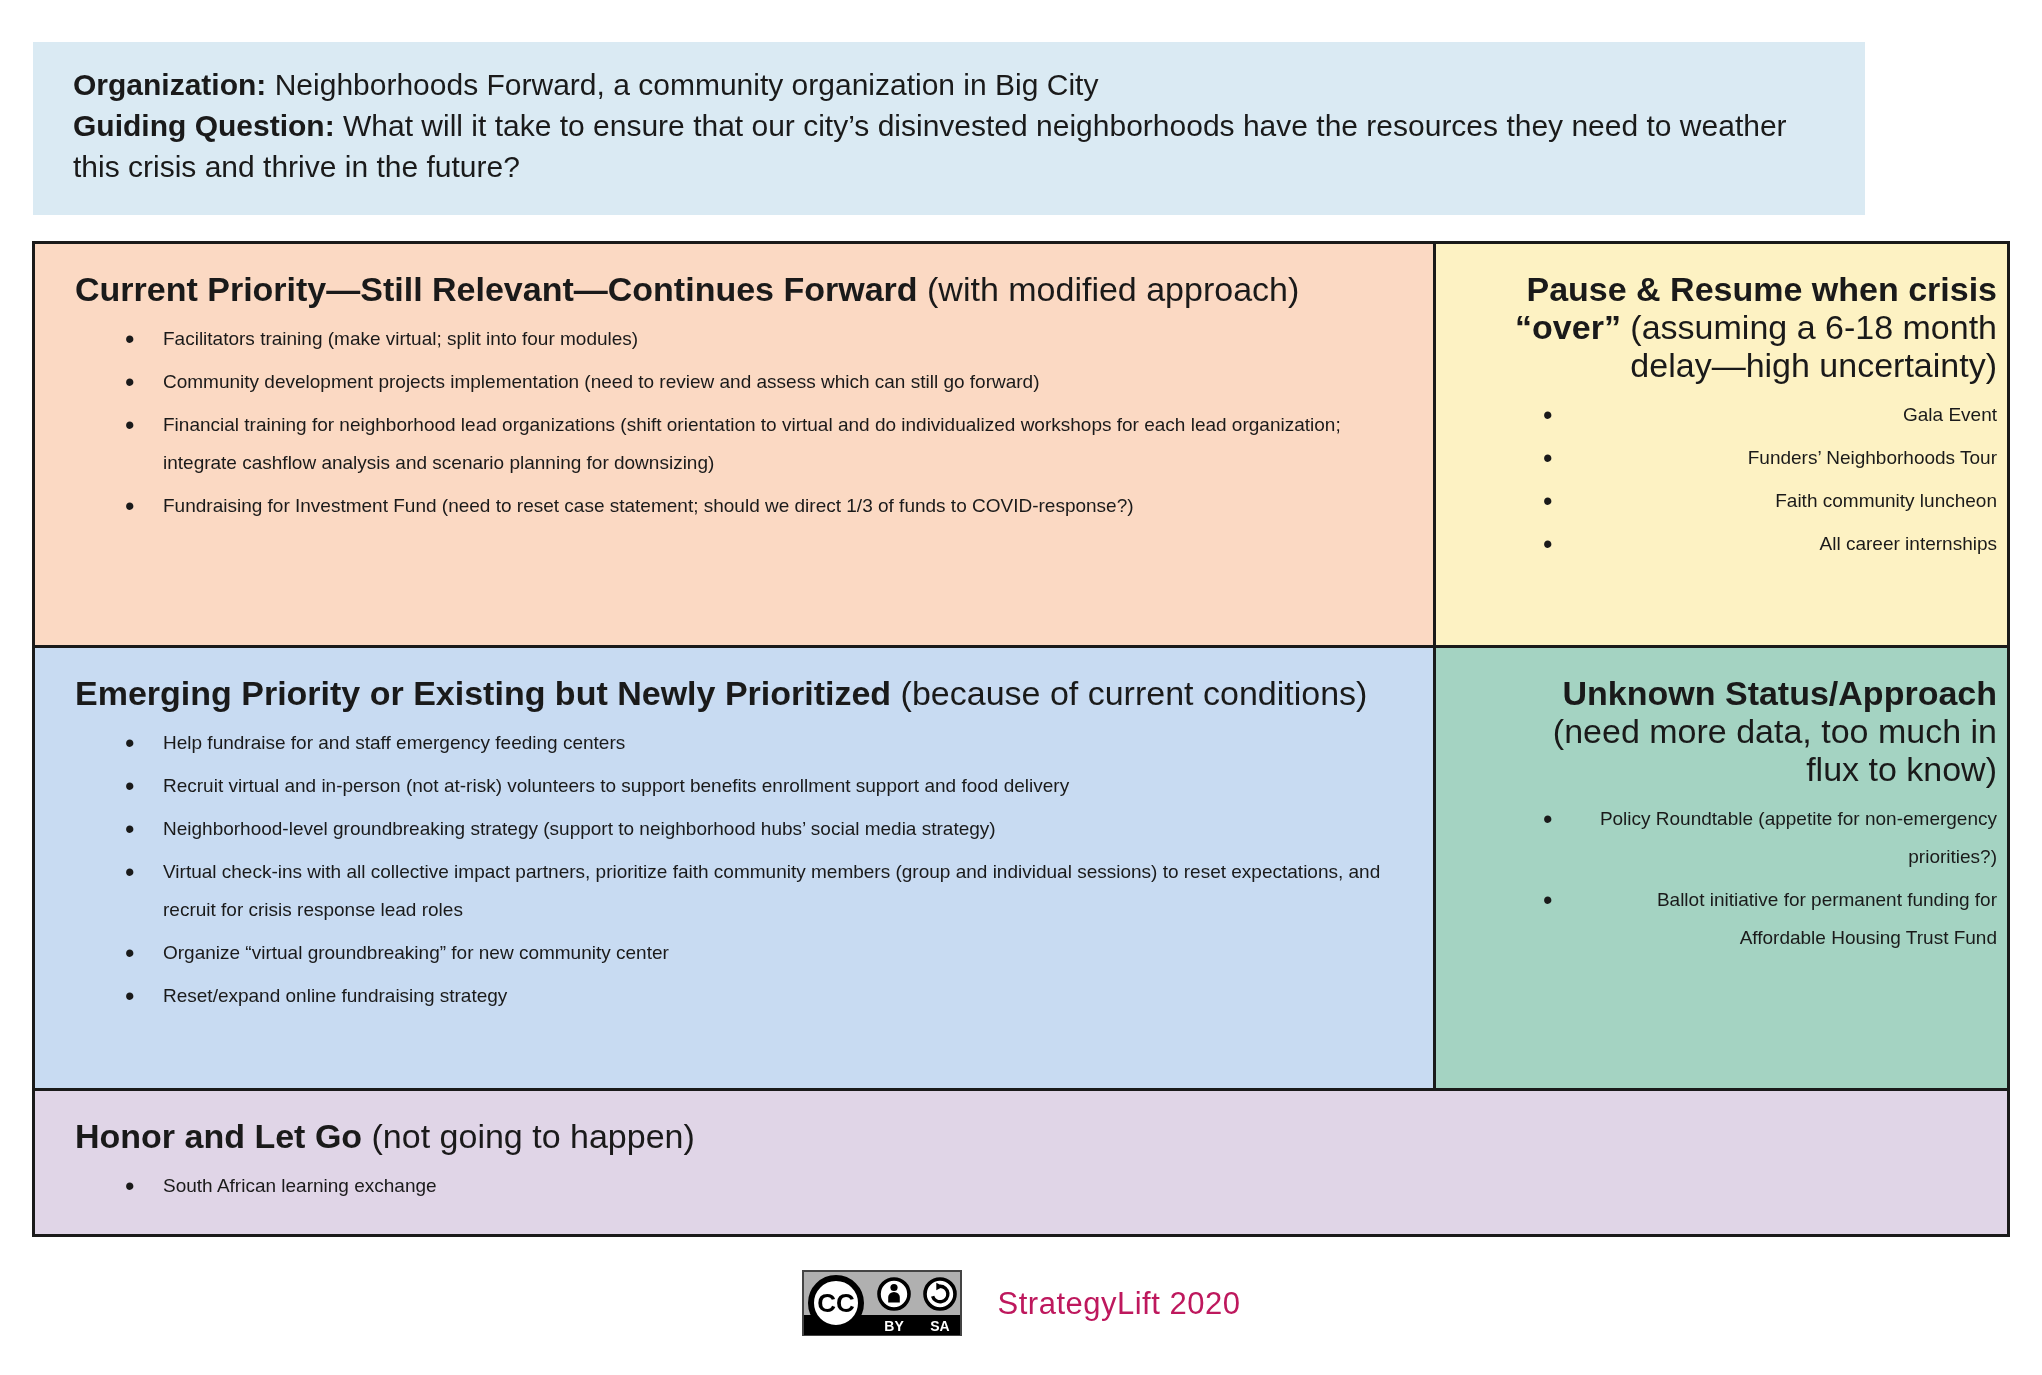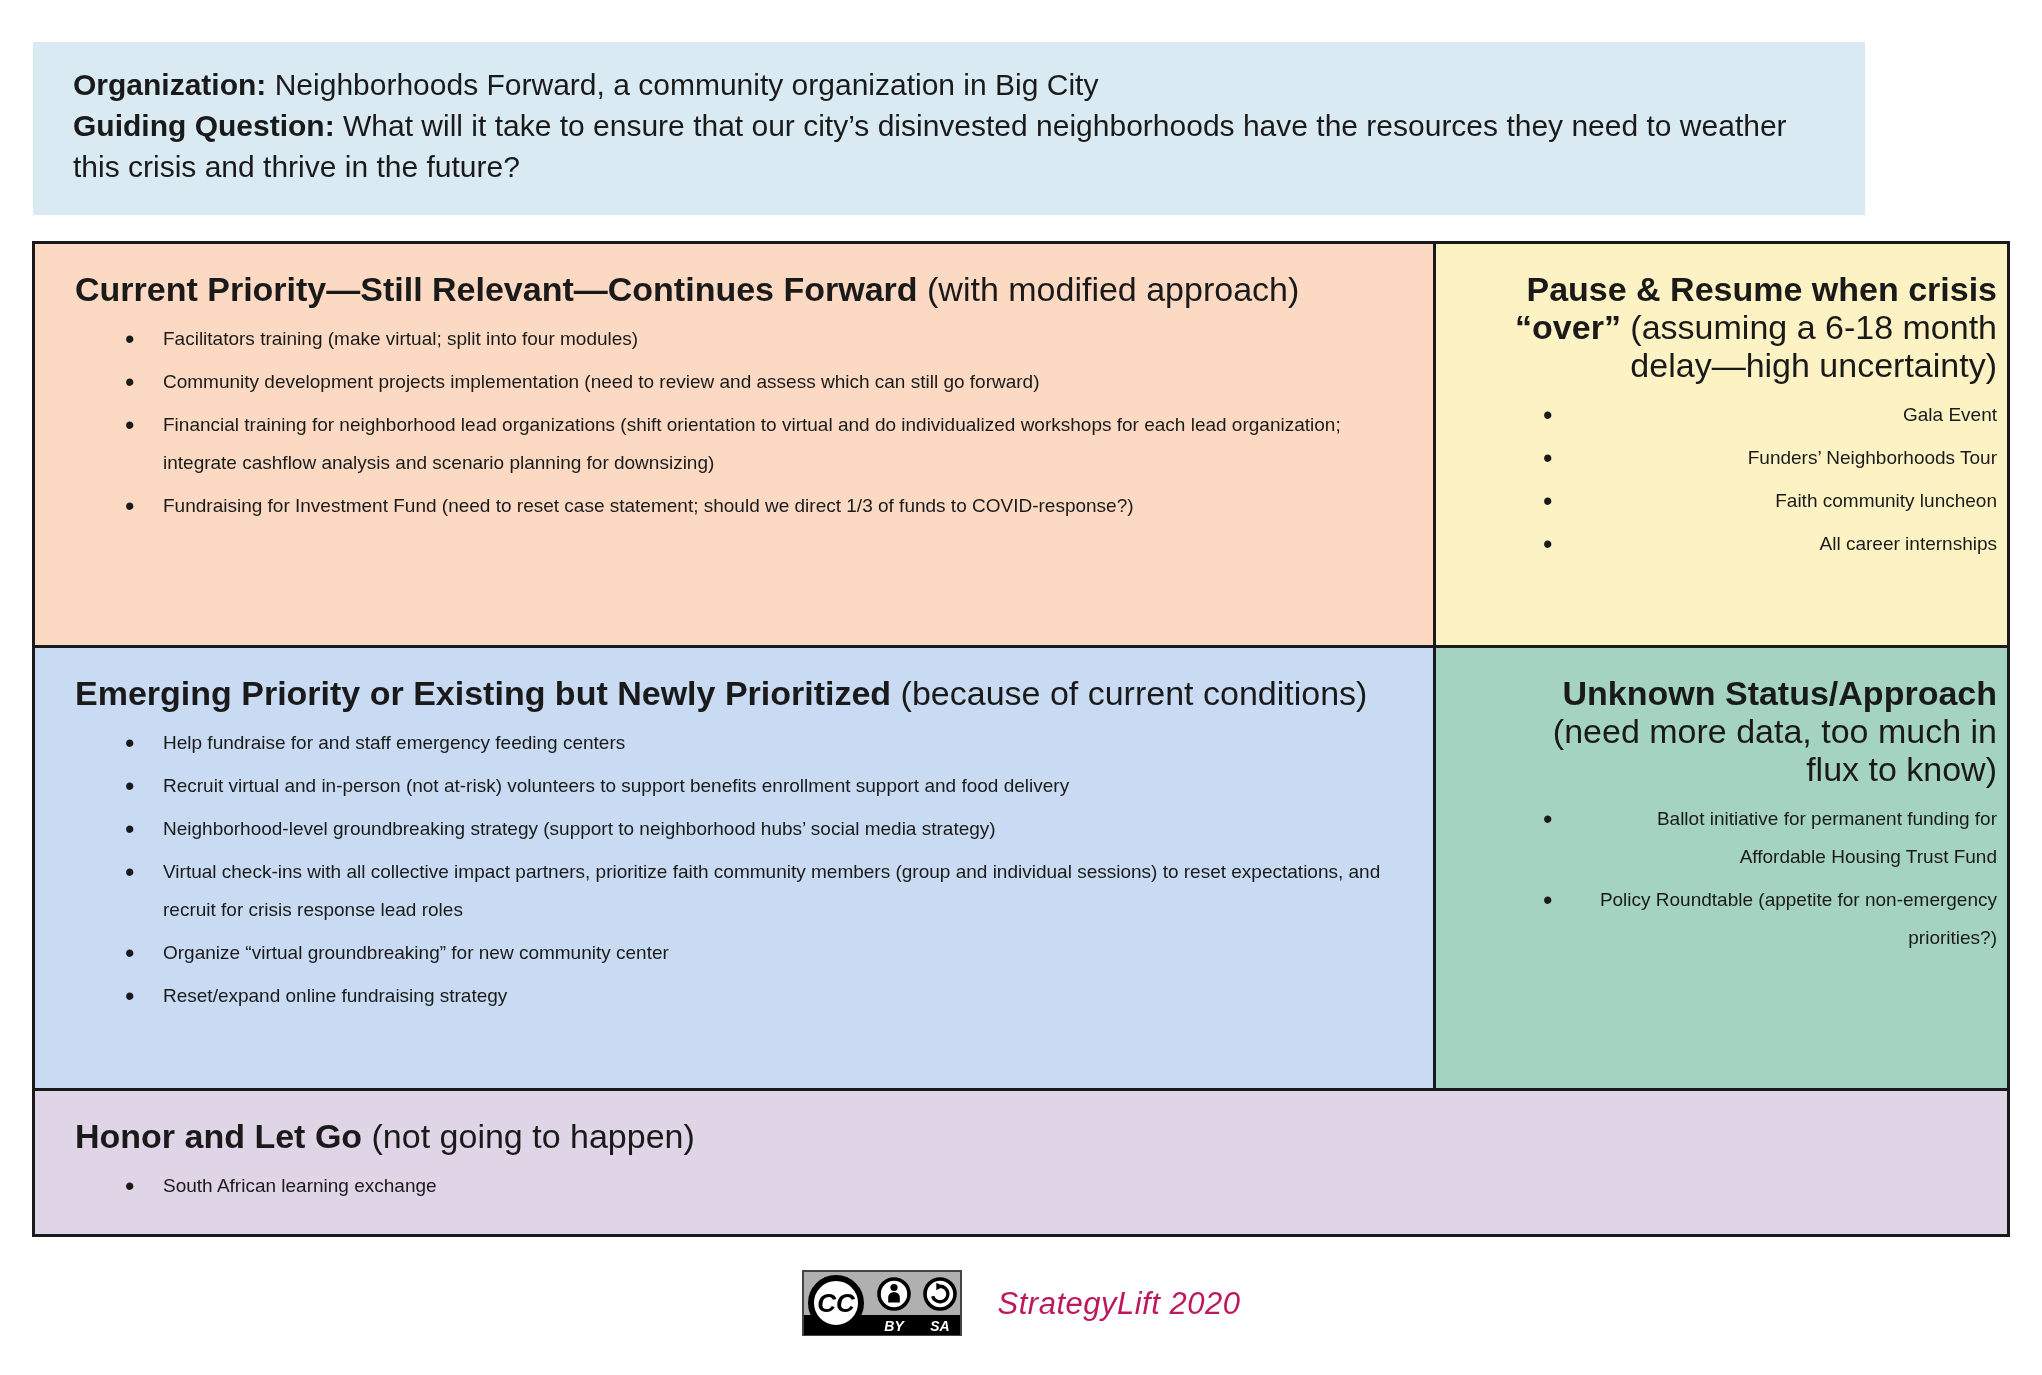--- a/index.html
+++ b/index.html
@@ -65,21 +65,20 @@
 
   
   .footer {
     position: absolute;
     left: 0; top: 1270px;
     width: 100%;
     display: flex;
     justify-content: center;
     align-items: center;
     gap: 36px;
-    font-style: italic;
   }
   .credit {
     font-size: 31px;
     color: #be185d;
     letter-spacing: 0.5px;
   }
   .cc-badge { display: block; }
 </style>
 </head>
 <body>
@@ -119,22 +118,22 @@
       <li>Neighborhood-level groundbreaking strategy (support to neighborhood hubs’ social media strategy)</li>
       <li>Virtual check-ins with all collective impact partners, prioritize faith community members (group and individual sessions) to reset expectations, and recruit for crisis response lead roles</li>
       <li>Organize “virtual groundbreaking” for new community center</li>
       <li>Reset/expand online fundraising strategy</li>
     </ul>
   </div>
 
   <div class="cell r-mid pad-narrow" style="background-color: rgb(164, 211, 194);">
     <div class="q-title"><span class="t-bold">Unknown Status/Approach</span> <span>(need more data, too much in flux to know)</span></div>
     <ul class="bullets">
+      <li>Policy Roundtable (appetite for non-emergency priorities?)</li>
       <li>Ballot initiative for permanent funding for Affordable Housing Trust Fund</li>
-      <li>Policy Roundtable (appetite for non-emergency priorities?)</li>
     </ul>
   </div>
 
   <div class="cell full pad-wide" style="background-color: rgb(224, 213, 231);">
     <div class="q-title"><span class="t-bold">Honor and Let Go</span> <span>(not going to happen)</span></div>
     <ul class="bullets">
       <li>South African learning exchange</li>
     </ul>
   </div>
 

